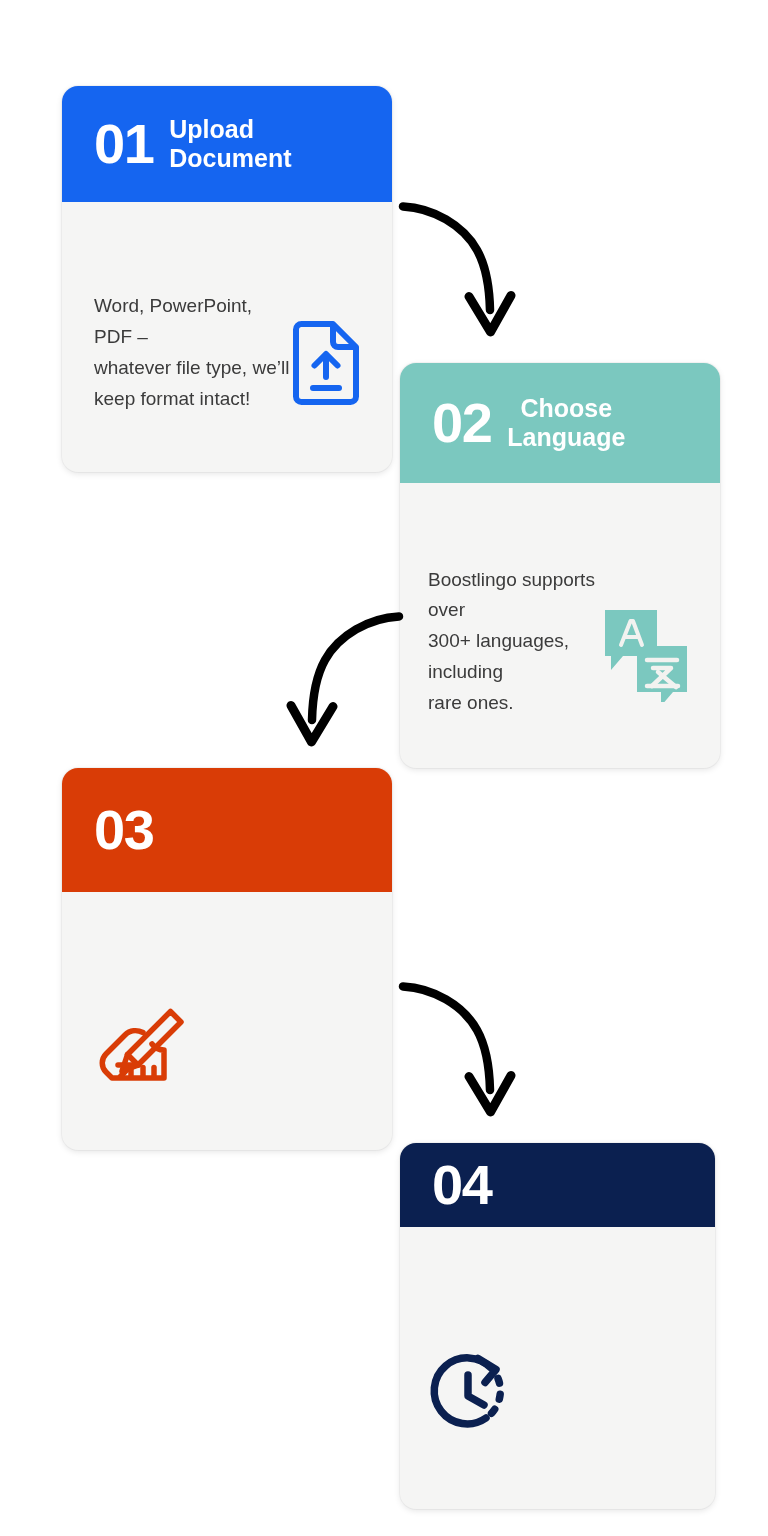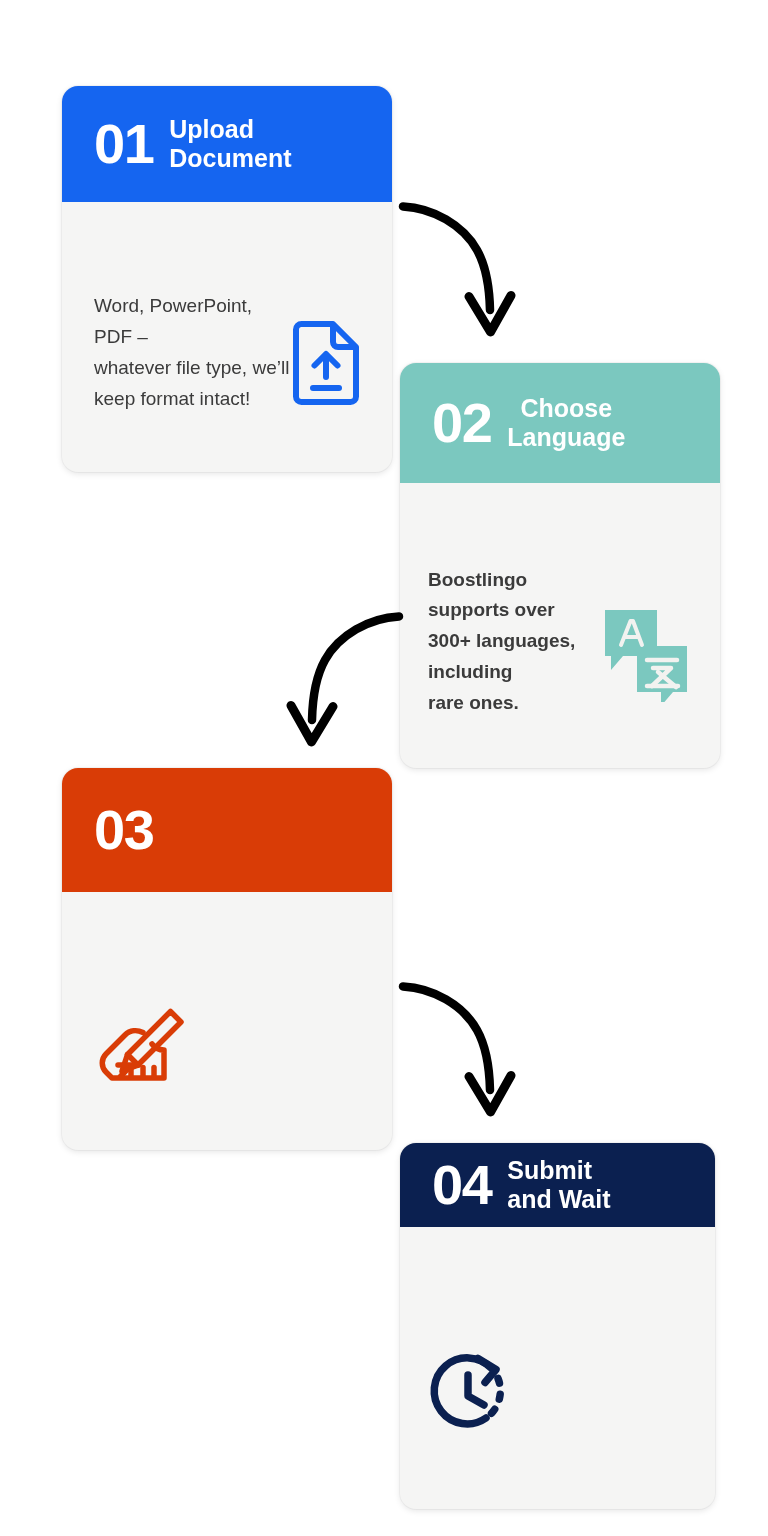--- a/index.html
+++ b/index.html
@@ -89,21 +89,21 @@
   #card-2 { left: 400px; top: 363px;  width: 320px; height: 405px; }
   #card-2 .card-header { height: 120px; background: #7bc8bf; text-align: center; }
 
   #card-3 { left: 62px;  top: 768px;  width: 330px; height: 382px; }
   #card-3 .card-header { height: 124px; background: #d93c06; }
 
   #card-4 { left: 400px; top: 1143px; width: 315px; height: 366px; }
   #card-4 .card-header { height: 84px; background: #0b2050; }
 
   #card-2 .card-body,
-  #card-4 .card-body { padding-left: 28px; padding-right: 26px; font-weight: bold; }
+  #card-4 .card-body { padding-left: 28px; padding-right: 26px; }
 
   
   .arrow {
     position: absolute;
     pointer-events: none;
   }
   #arrow-1 { left: 395px; top: 192px; width: 135px; height: 148px; }
   #arrow-2 { left: 272px; top: 602px; width: 135px; height: 148px; }
   #arrow-3 { left: 395px; top: 972px; width: 135px; height: 148px; }
   .arrow-flip { transform: scaleX(-1); }
@@ -199,22 +199,20 @@
   <div class="arrow" id="arrow-3">
     <svg width="135" height="148" viewBox="0 0 135 148" fill="none" aria-hidden="true">
       <path d="M8 14.5C38 16 68 33 82 58c9.5 17 12.5 38 13 60" stroke="#000000" stroke-width="8.5" stroke-linecap="round"></path>
       <path d="M74 104.5 95.5 140l20.5-36.5" fill="none" stroke="#000000" stroke-width="9" stroke-linecap="round" stroke-linejoin="round"></path>
     </svg>
   </div>
 
   <div class="card" id="card-4">
     <div class="card-header">
       <span class="card-number">04</span>
-      <span class="card-title">Submit
-and Wait</span>
     </div>
     <div class="card-body">
       <div class="card-icon">
         <svg width="88" height="84" viewBox="0 0 88 84" fill="none" aria-hidden="true">
           <path d="M63 16A33 33 0 1 0 58 66" stroke="#0b2050" stroke-width="7.5" fill="none" stroke-linecap="round"></path>
           <path d="M70 26.5a33 33 0 0 1-12 39.5" stroke="#0b2050" stroke-width="7.5" fill="none" stroke-linecap="round" stroke-dasharray="5 11"></path>
           <path d="M50 6.5 68 17.5 57 30.5" stroke="#0b2050" stroke-width="7.5" fill="none" stroke-linecap="round" stroke-linejoin="round"></path>
           <path d="M40 23v21l16 9" stroke="#0b2050" stroke-width="7.5" fill="none" stroke-linecap="round" stroke-linejoin="round"></path>
         </svg>
       </div>

